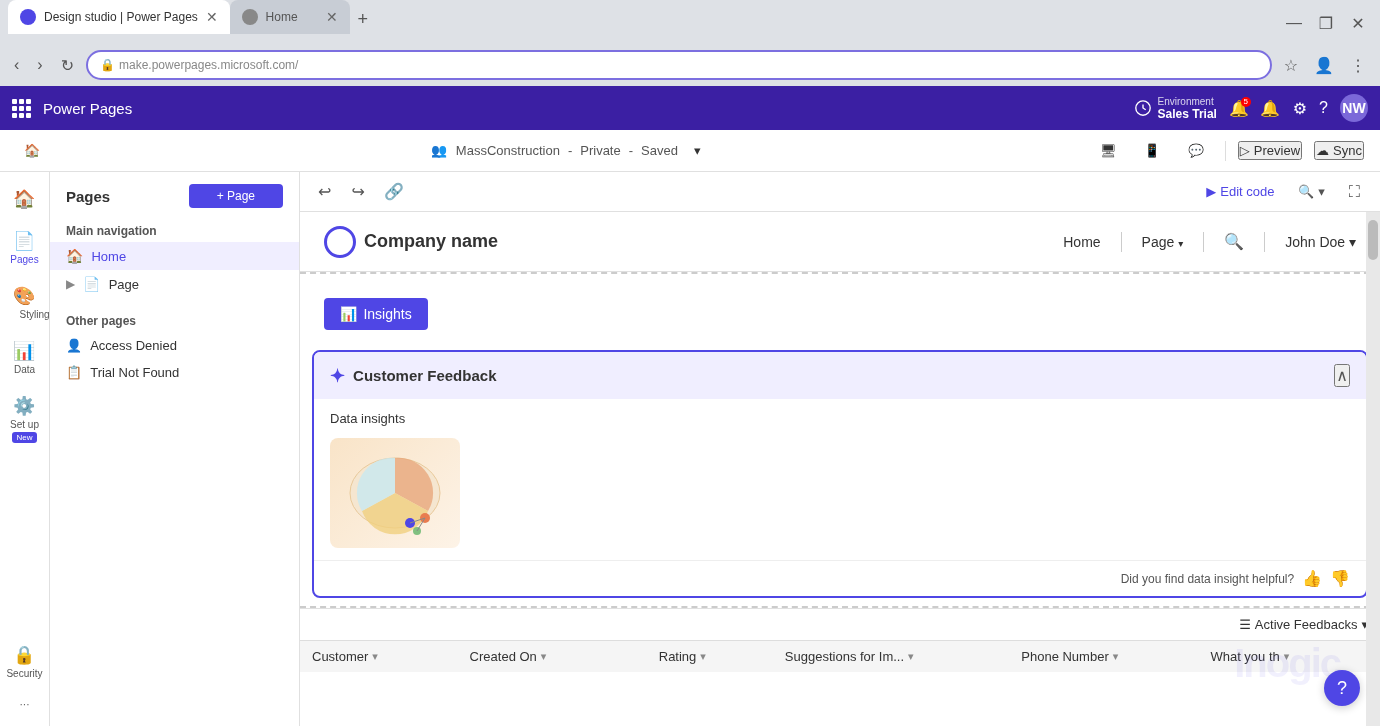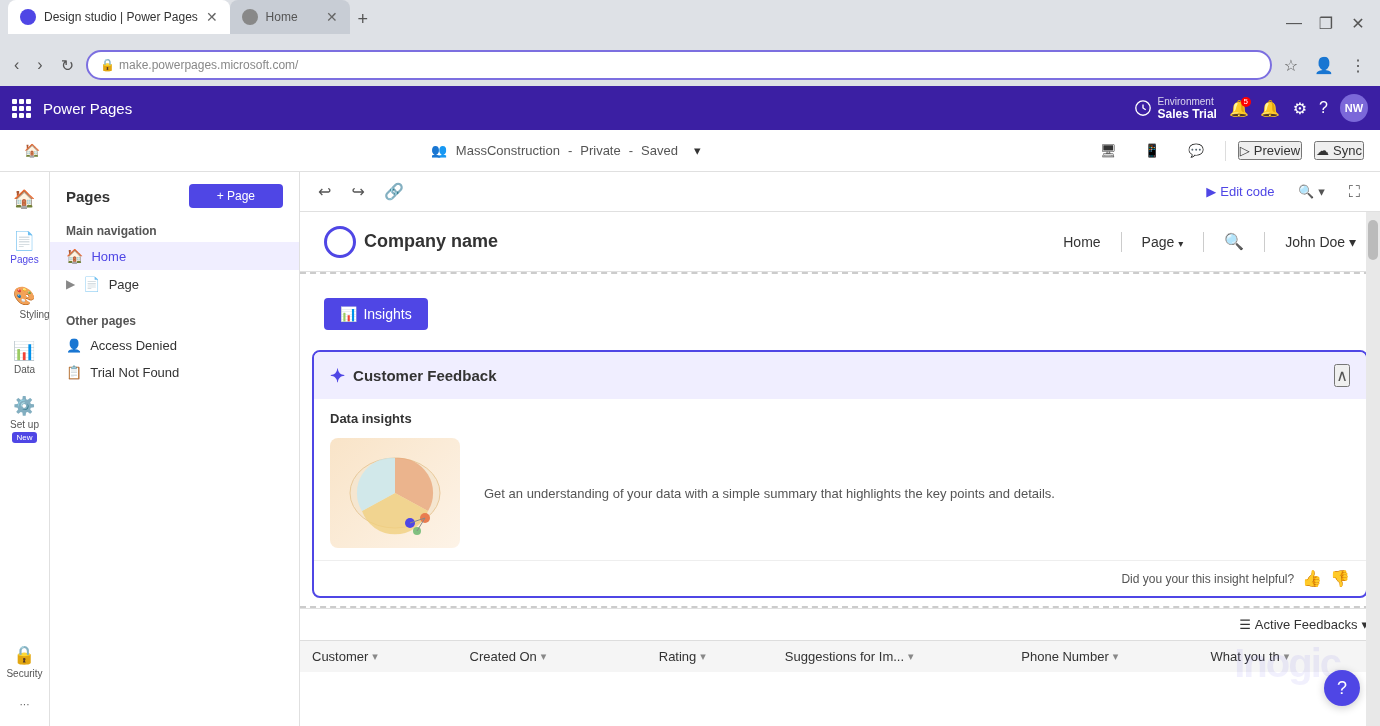--- a/index.html
+++ b/index.html
@@ -28,21 +28,21 @@
     
     .app-header { background: #3b1fa3; height: 44px; display: flex; align-items: center; padding: 0 12px; gap: 12px; }
     .app-logo { display: flex; align-items: center; gap: 8px; color: #fff; font-size: 15px; font-weight: 500; }
     .app-logo .waffle { display: grid; grid-template-columns: repeat(3,5px); gap: 2px; margin-right: 4px; }
     .app-logo .waffle span { width: 5px; height: 5px; background: #fff; border-radius: 1px; }
     .header-right { margin-left: auto; display: flex; align-items: center; gap: 12px; color: #fff; }
     .env-badge { display: flex; align-items: center; gap: 6px; font-size: 11px; }
     .env-icon { width: 18px; height: 18px; }
     .header-icon-btn { background: none; border: none; color: #fff; cursor: pointer; font-size: 16px; position: relative; }
     .badge-dot { position: absolute; top: -2px; right: -2px; background: #f00; border-radius: 50%; width: 10px; height: 10px; font-size: 8px; color: #fff; display: flex; align-items: center; justify-content: center; }
-    .avatar-circle { width: 28px; height: 28px; border-radius: 50%; background: #7b68d9; color: #fff; display: flex; align-items: center; justify-content: center; font-size: 11px; font-weight: 600; }
+    .avatar-circle { width: 28px; height: 28px; border-radius: 50%; background: #7b68d9; color: #fff; display: flex; align-items: center; justify-content: center; font-size: 14px; font-weight: 600; }
 
     
     .sub-header { background: #fff; height: 42px; display: flex; align-items: center; padding: 0 16px; border-bottom: 1px solid #e0e0e0; gap: 12px; }
     .sub-header-center { display: flex; align-items: center; gap: 8px; font-size: 13px; color: #555; flex: 1; justify-content: center; }
     .sub-header-right { display: flex; align-items: center; gap: 12px; }
     .sub-header-btn { display: flex; align-items: center; gap: 4px; font-size: 13px; color: #333; background: none; border: none; cursor: pointer; padding: 4px 8px; border-radius: 4px; }
     .preview-btn { display: flex; align-items: center; gap: 4px; font-size: 13px; color: #333; cursor: pointer; }
     .sync-btn { display: flex; align-items: center; gap: 4px; font-size: 13px; color: #333; cursor: pointer; }
 
     
@@ -89,21 +89,21 @@
     .site-search { font-size: 16px; color: #333; cursor: pointer; }
     .site-user { color: #333; font-size: 14px; cursor: pointer; }
     .site-divider { width: 1px; height: 20px; background: #ccc; margin: 0 4px; }
     .insights-tab { display: inline-flex; align-items: center; gap: 6px; background: #4f46e5; color: #fff; padding: 8px 16px; font-size: 14px; font-weight: 500; margin: 12px; border-radius: 4px; cursor: pointer; }
     .feedback-card { margin: 8px 12px; border: 2px solid #4f46e5; border-radius: 8px; background: #fff; overflow: hidden; }
     .feedback-card-header { display: flex; align-items: center; justify-content: space-between; padding: 12px 16px; background: #f0eeff; }
     .feedback-card-title { display: flex; align-items: center; gap: 8px; font-size: 15px; font-weight: 600; color: #333; }
     .feedback-star { color: #4f46e5; font-size: 18px; }
     .feedback-collapse { color: #555; font-size: 16px; cursor: pointer; }
     .data-insights-section { padding: 12px 16px; }
-    .data-insights-label { font-size: 13px; font-weight: 700; color: #333; margin-bottom: 12px; }
+    .data-insights-label { font-size: 13px; font-weight: 400; color: #333; margin-bottom: 12px; }
     .data-insights-content { display: flex; align-items: center; gap: 24px; }
     .data-chart-img { width: 130px; height: 110px; background: linear-gradient(135deg, #f9e4c8 0%, #fdf3e7 100%); border-radius: 8px; display: flex; align-items: center; justify-content: center; overflow: hidden; position: relative; }
     .data-desc { flex: 1; font-size: 13px; color: #555; }
     .ai-disclaimer { font-size: 11px; color: #888; padding: 8px 16px 12px; }
     .helpful-row { display: flex; justify-content: flex-end; align-items: center; gap: 8px; padding: 8px 16px; font-size: 12px; color: #555; border-top: 1px solid #eee; }
     .helpful-btn { background: none; border: none; cursor: pointer; font-size: 16px; color: #555; }
 
     
     .table-header { display: flex; align-items: center; padding: 8px 12px; background: #fff; border-top: 1px solid #e0e0e0; }
     .filter-btn { display: flex; align-items: center; gap: 4px; margin-left: auto; background: none; border: none; cursor: pointer; font-size: 13px; color: #333; }
@@ -348,25 +348,24 @@
                     <path d="M60 50 L27 68 A35 35 0 0 1 60 15 Z" fill="#c8e8f0" opacity="0.8"></path>
 
                     <circle cx="75" cy="80" r="5" fill="#4f46e5"></circle>
                     <circle cx="90" cy="75" r="5" fill="#e87c4f"></circle>
                     <circle cx="82" cy="88" r="4" fill="#80c080"></circle>
 
                     <line x1="75" y1="80" x2="90" y2="75" stroke="#888" stroke-width="1"></line>
                     <line x1="90" y1="75" x2="82" y2="88" stroke="#888" stroke-width="1"></line>
                   </svg>
                 </div>
-                <div class="data-desc">Get an understanding of your data with a simple summary that highlights the key points and details.</div>
               </div>
             </div>
             <div class="helpful-row">
-              <span>Did you your this insight helpful?</span>
+              <span>Did you find data insight helpful?</span>
               <button class="helpful-btn">👍</button>
               <button class="helpful-btn">👎</button>
             </div>
           </div>
         </div>
 
         <div style="background:#fff;">
           <div class="table-header">
             <button class="filter-btn">
               <span>☰</span>

